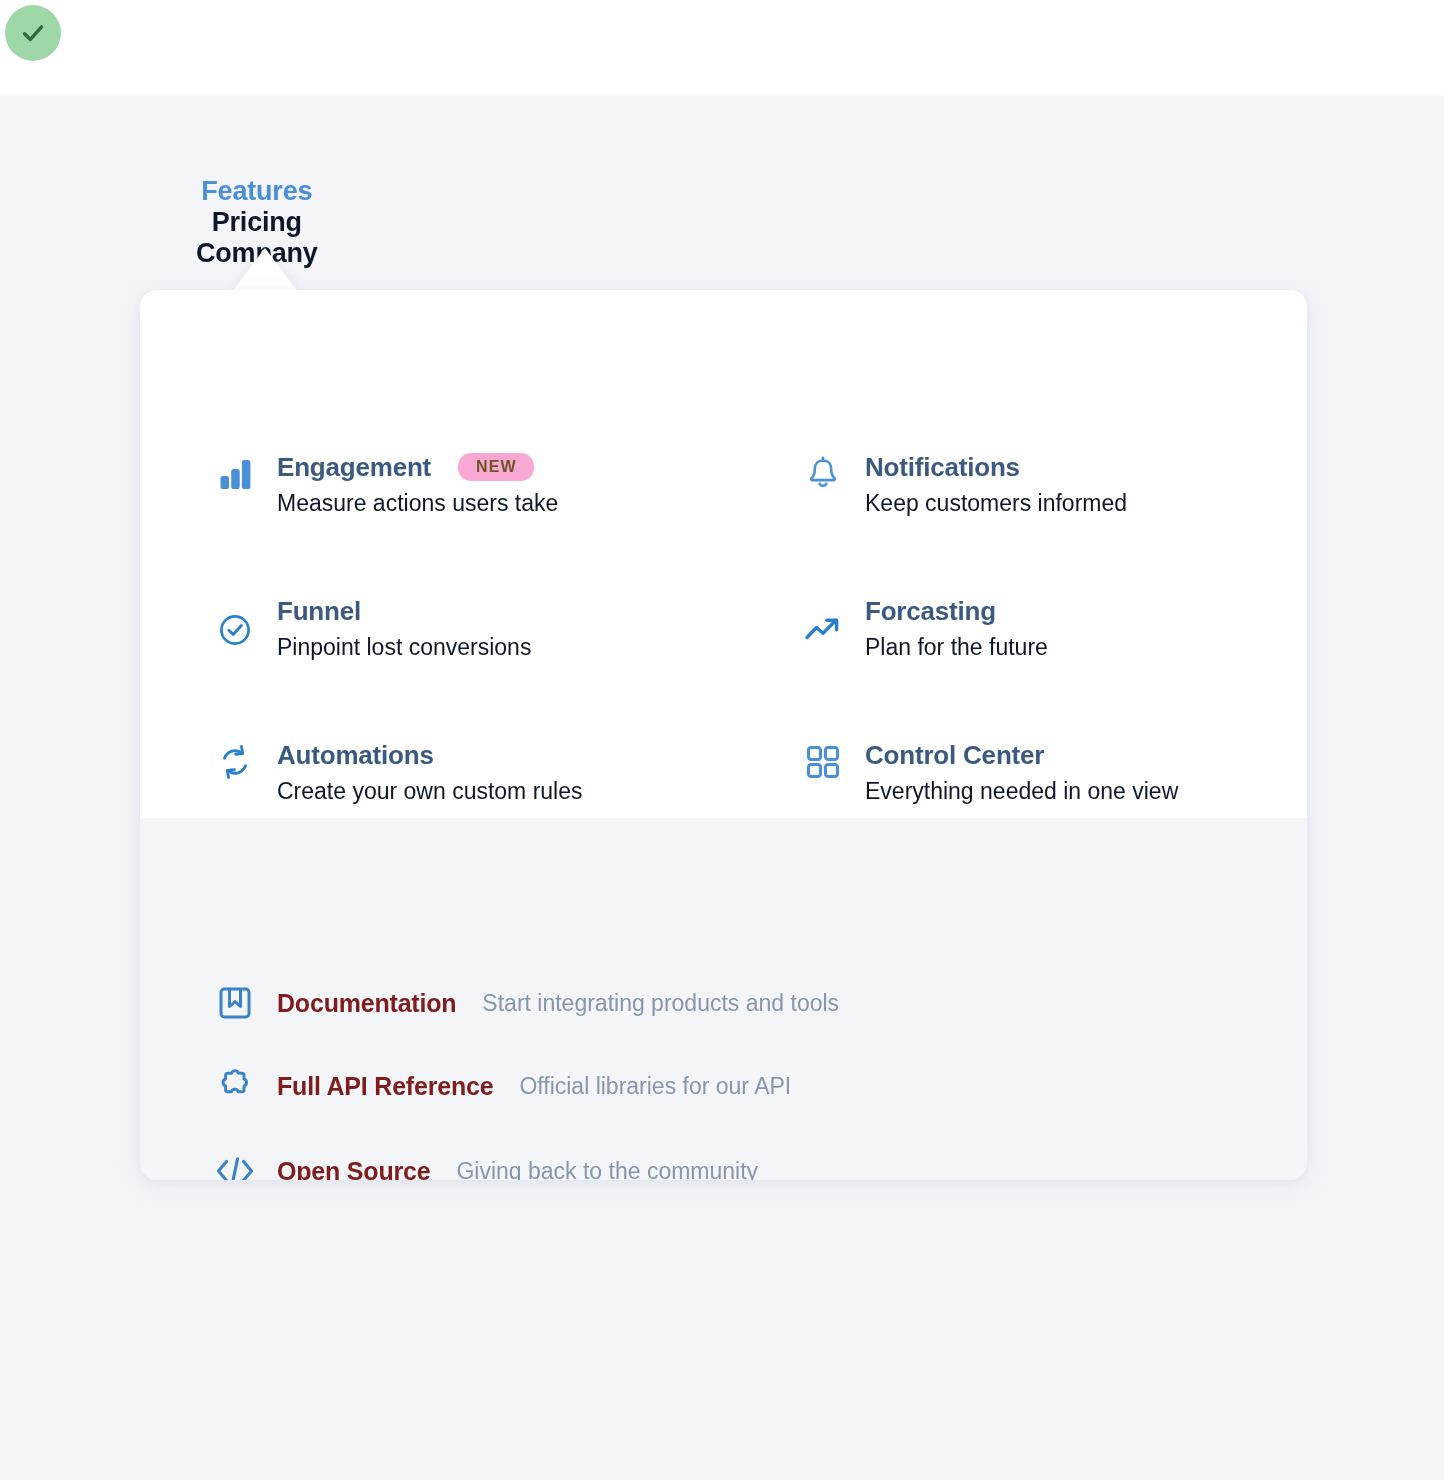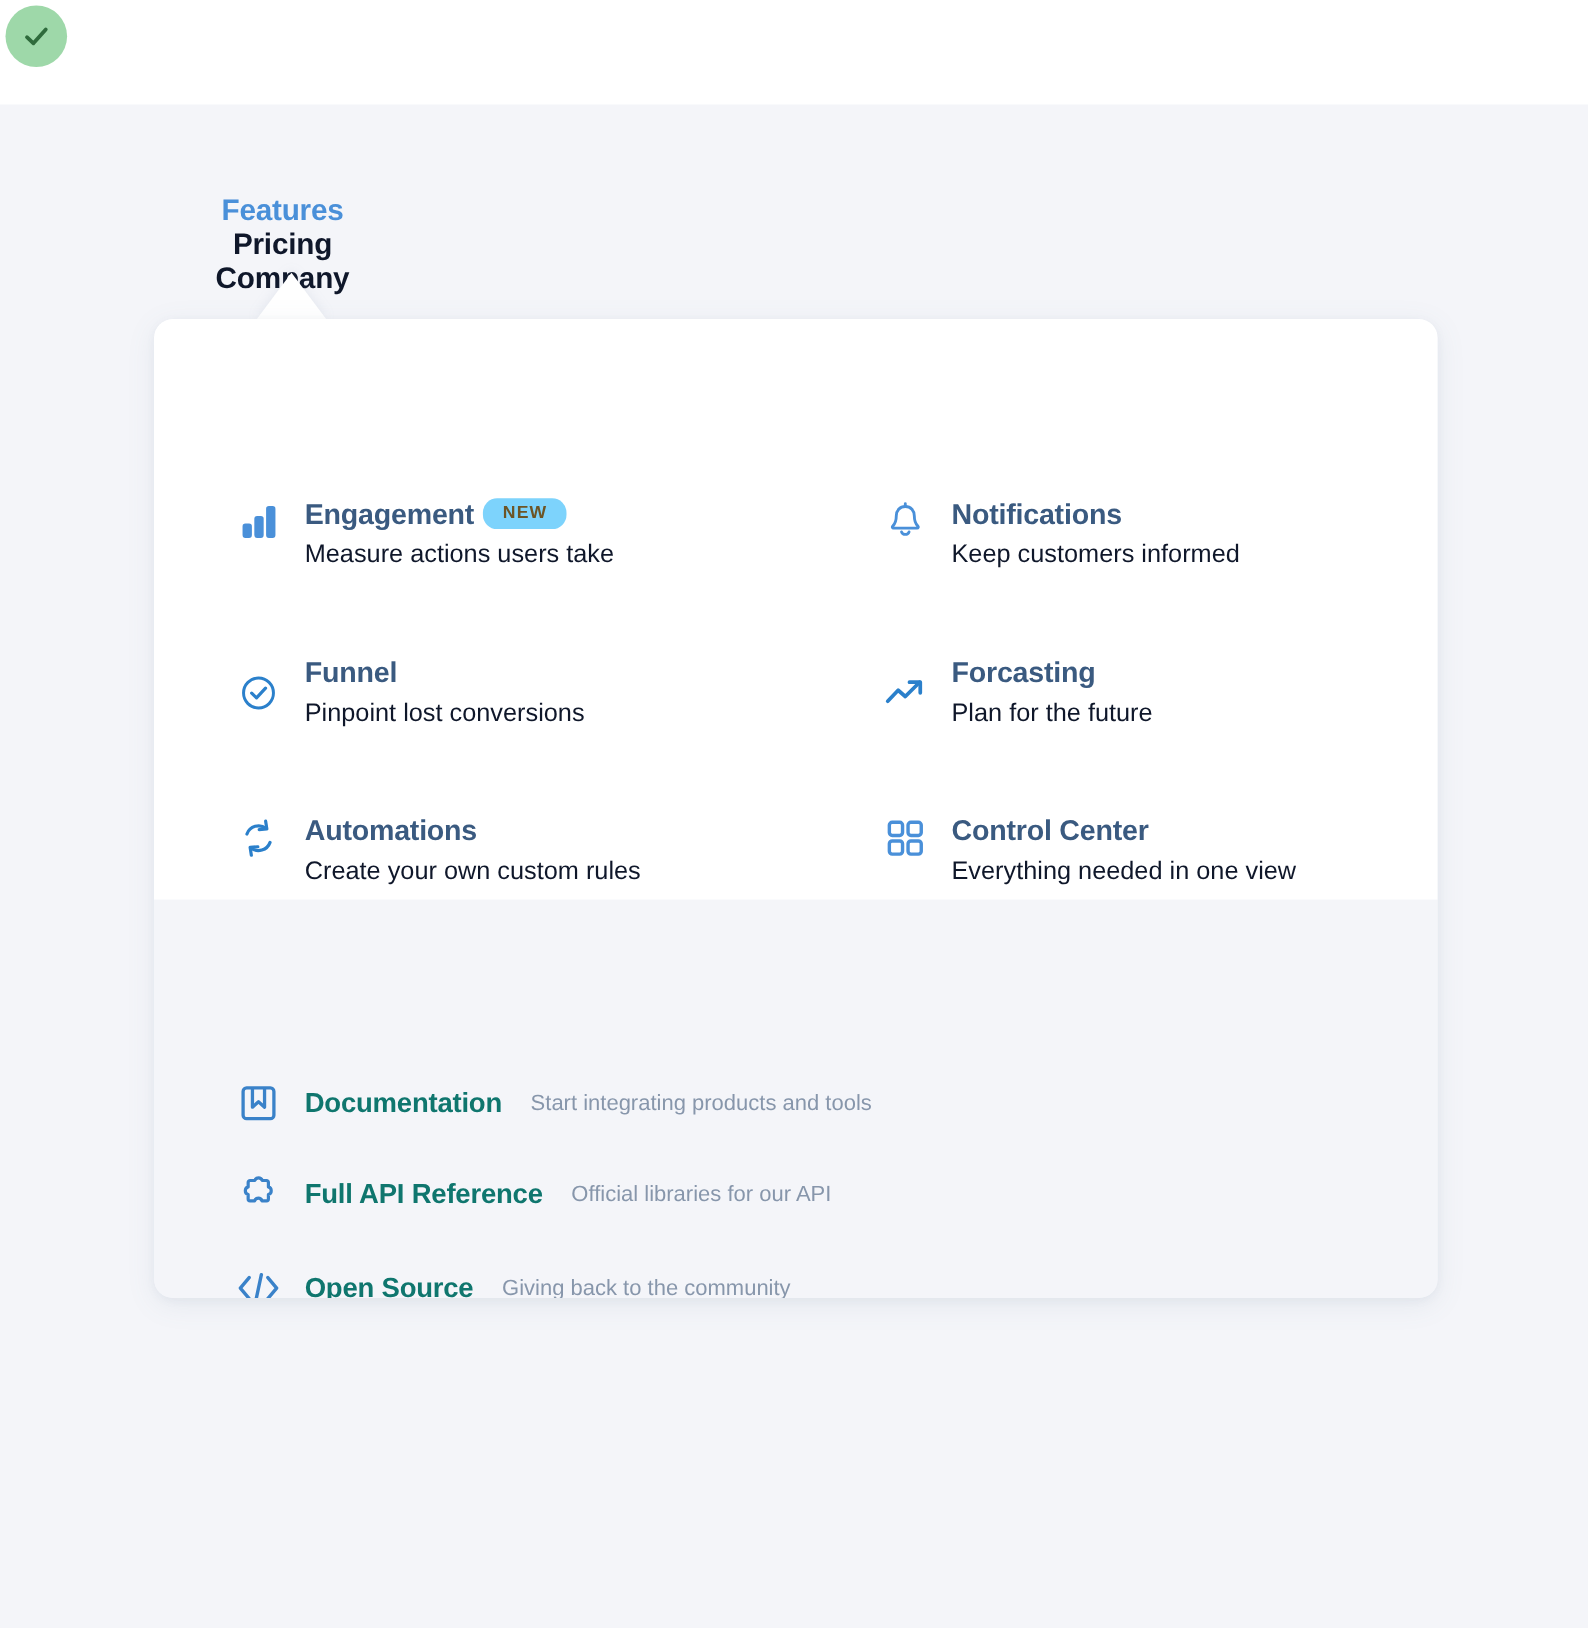--- a/index.html
+++ b/index.html
@@ -144,29 +144,30 @@
     height: 34px;
   }
   .feature-title {
     font-size: 26px;
     font-weight: 700;
     letter-spacing: -0.2px;
     color: #3a5a80;
     white-space: nowrap;
   }
   .badge-new {
-    background: #7dd3fc;
+    background: #f9a8d4;
     color: #6d5526;
     font-size: 16px;
     font-weight: 700;
     letter-spacing: 1.1px;
     border-radius: 13px;
     padding: 6px 17px 6px 18px;
     line-height: 1;
     white-space: nowrap;
+    margin-left: 19px;
   }
   .feature-desc {
     margin-top: 6px;
     font-size: 23px;
     font-weight: 400;
     color: #0f172a;
     white-space: nowrap;
   }
 
   
@@ -197,25 +198,25 @@
     flex: 0 0 40px;
     display: flex;
     align-items: center;
     justify-content: center;
   }
   .footer-title {
     margin-left: 22px;
     font-size: 25px;
     font-weight: 700;
     letter-spacing: -0.2px;
-    color: #0f766e;
+    color: #7f1d1d;
   }
   .footer-desc {
     margin-left: 26px;
-    font-size: 20px;
+    font-size: 23px;
     font-weight: 400;
     color: #8796ab;
   }
   .f-row-1 { top: 165px; }
   .f-row-2 { top: 248px; }
   .f-row-3 { top: 333px; }
 </style>
 </head>
 <body>
 

